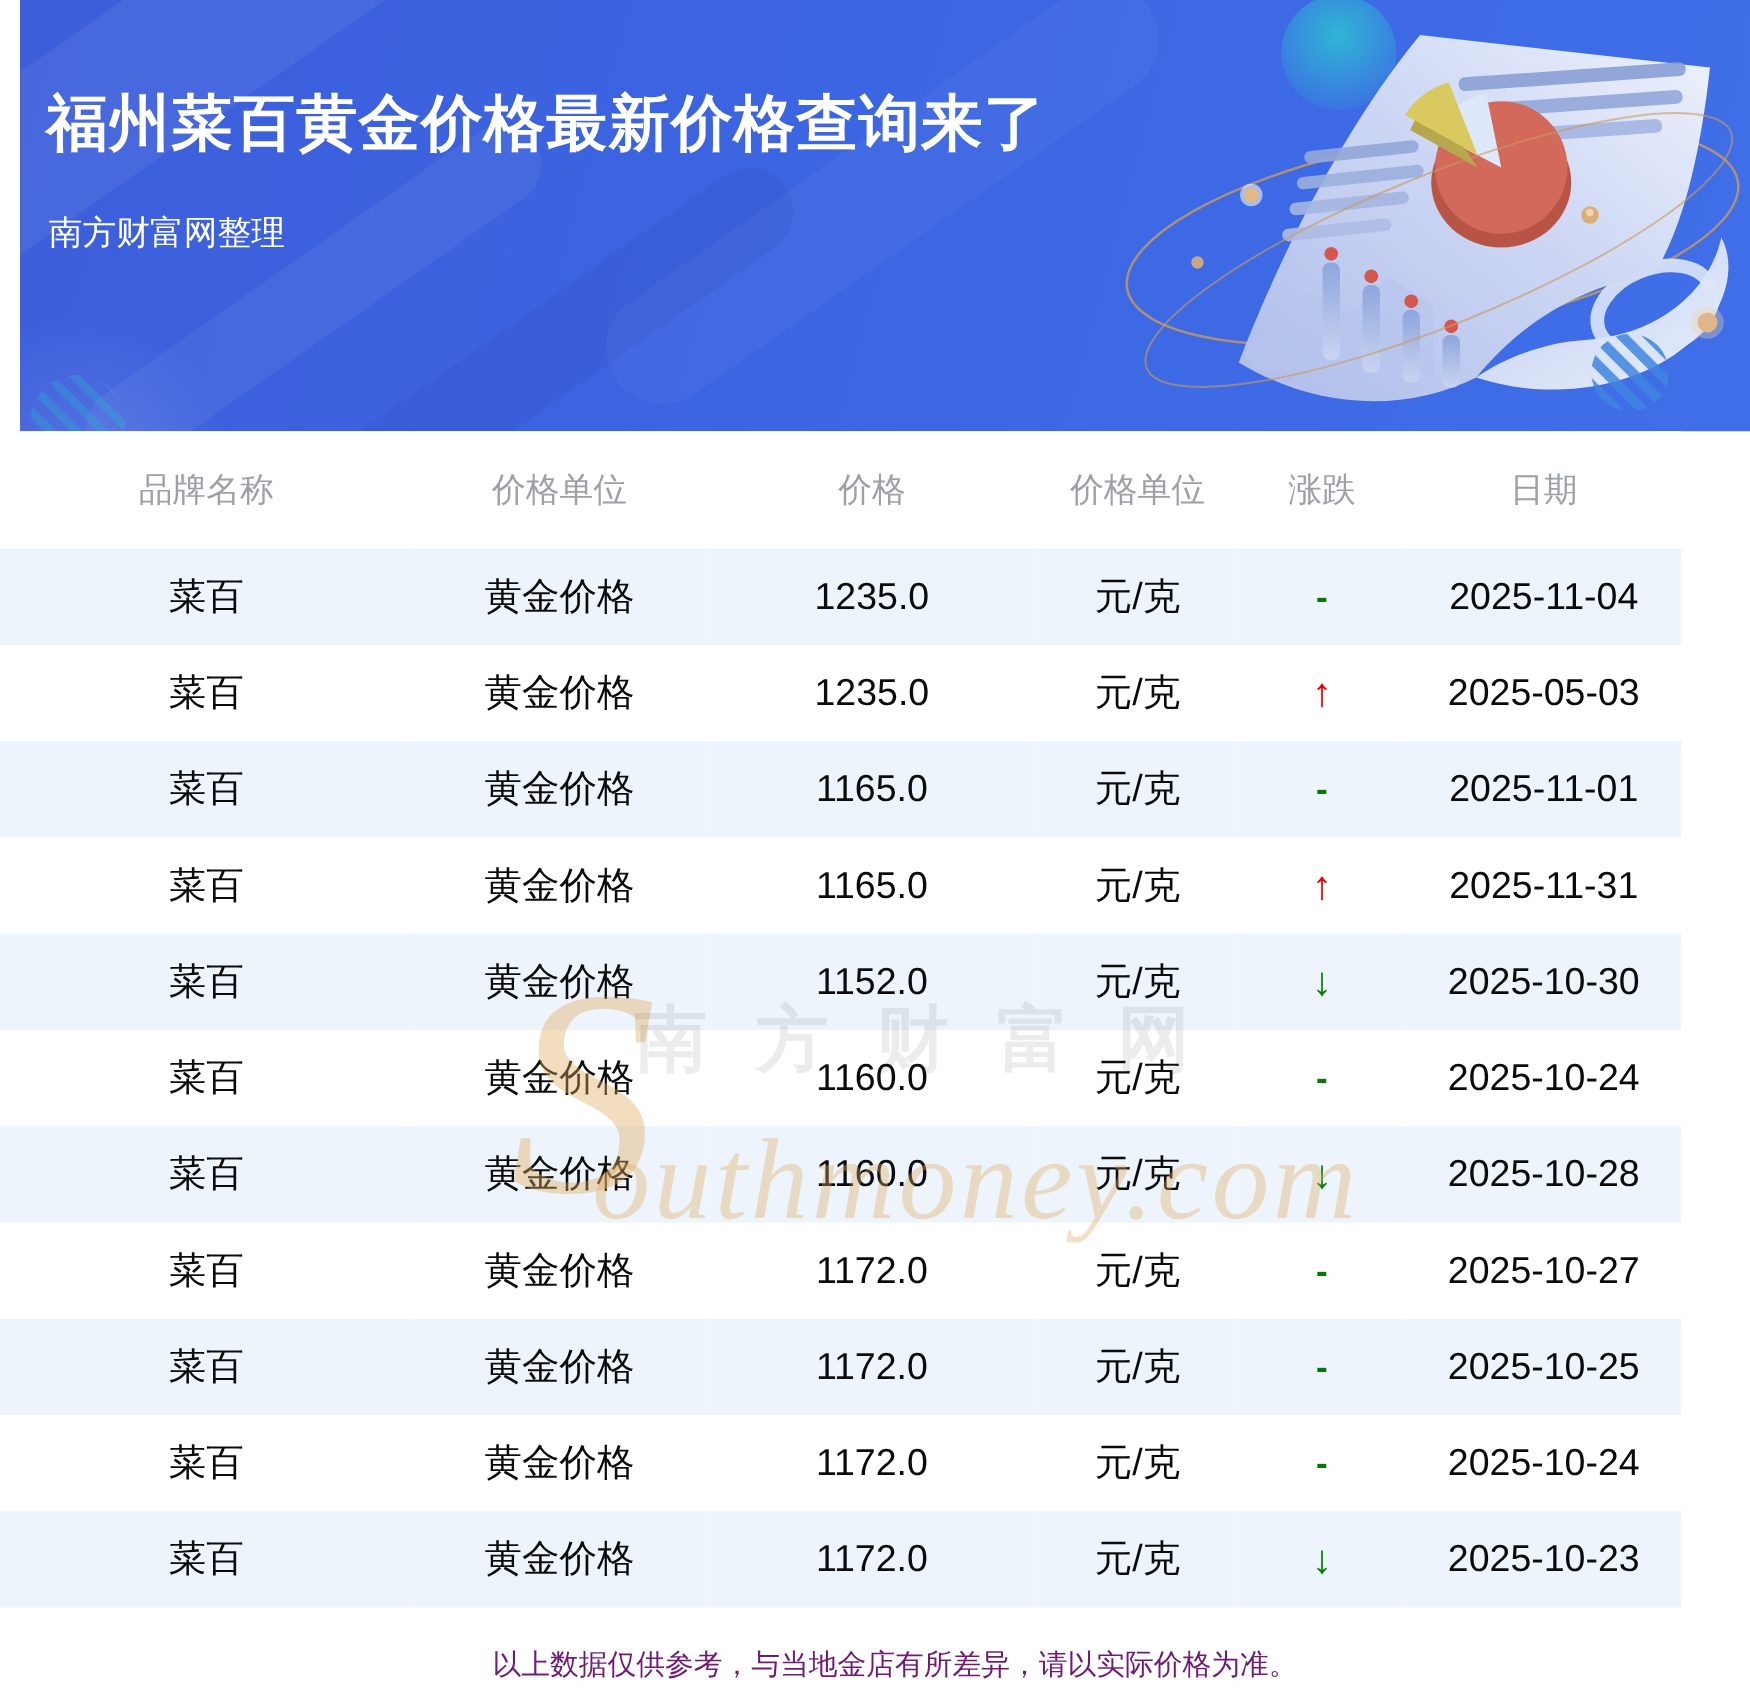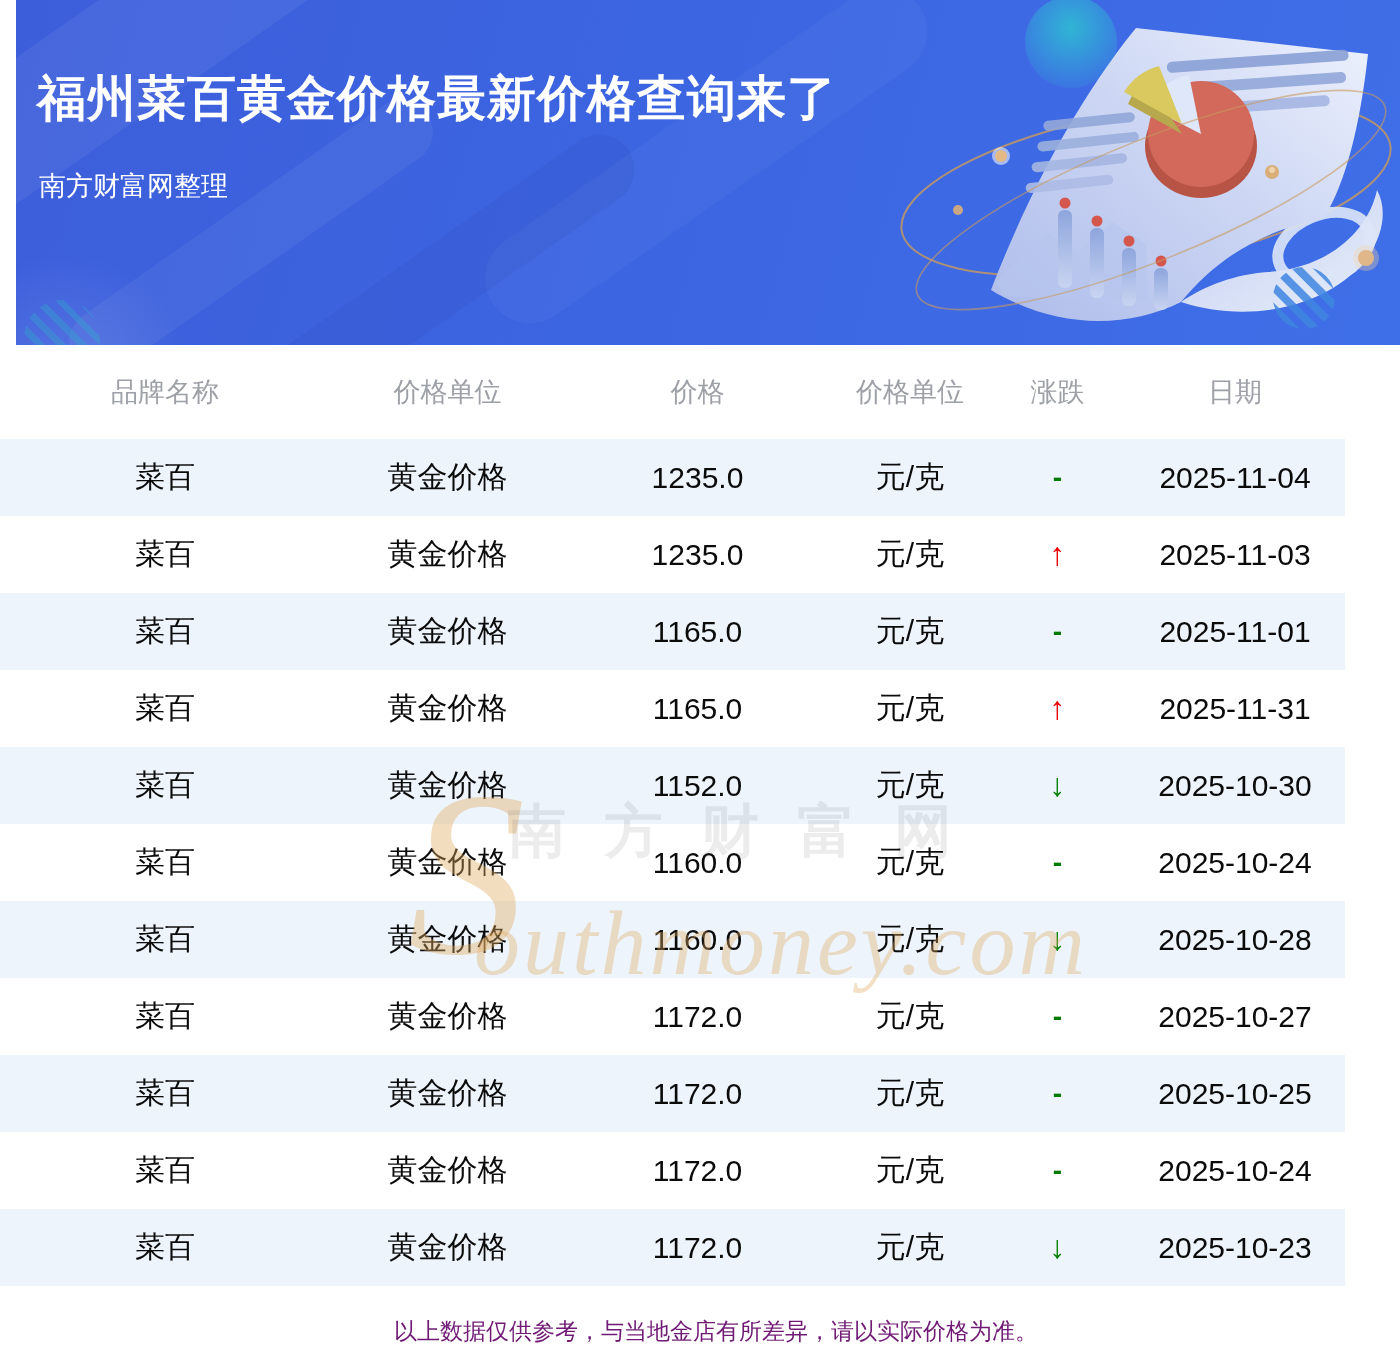--- a/index.html
+++ b/index.html
@@ -214,21 +214,21 @@
           <td>元/克</td>
           <td class="change-cell change-flat">-</td>
           <td>2025-11-04</td>
         </tr>
         <tr>
           <td>菜百</td>
           <td>黄金价格</td>
           <td>1235.0</td>
           <td>元/克</td>
           <td class="change-cell change-up">↑</td>
-          <td>2025-11-03</td>
+          <td>2025-05-03</td>
         </tr>
         <tr class="alt">
           <td>菜百</td>
           <td>黄金价格</td>
           <td>1165.0</td>
           <td>元/克</td>
           <td class="change-cell change-flat">-</td>
           <td>2025-11-01</td>
         </tr>
         <tr>

